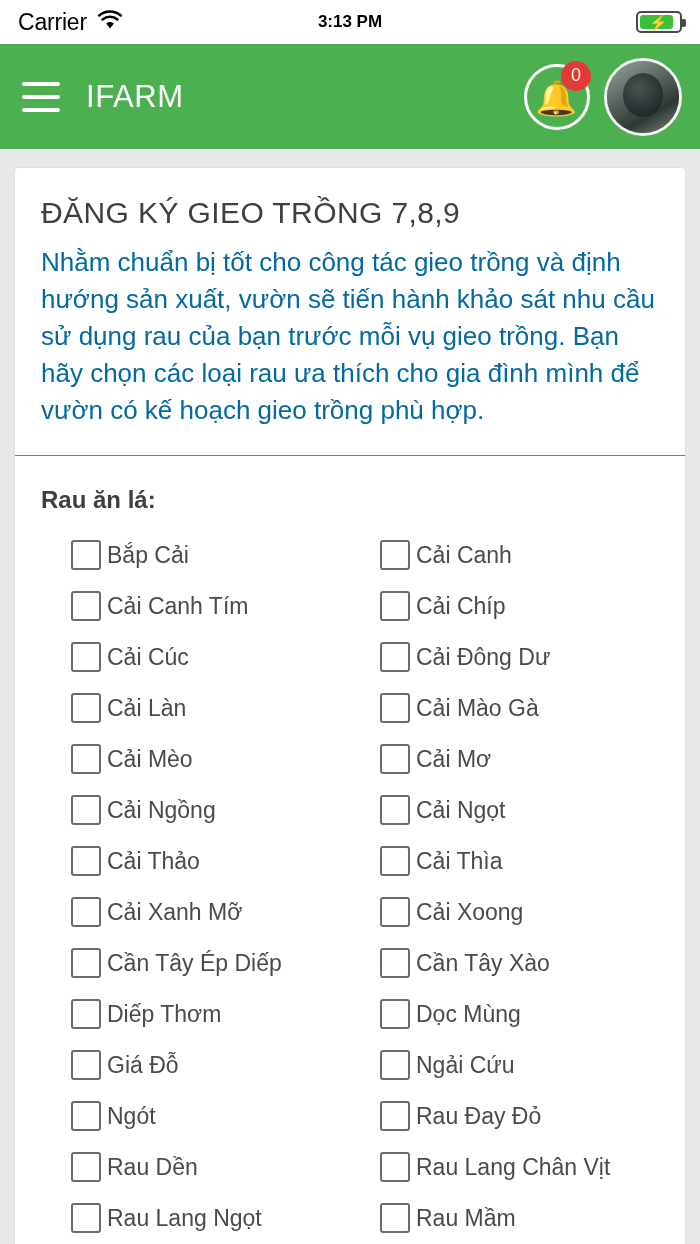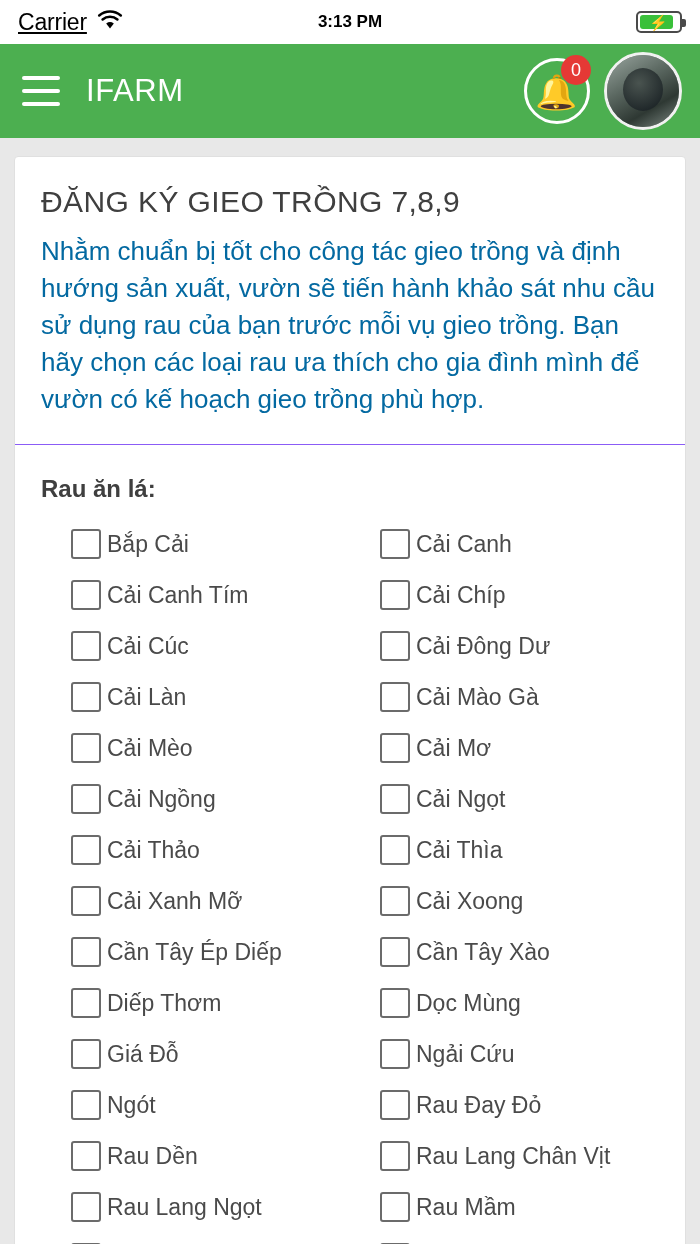--- a/index.html
+++ b/index.html
@@ -12,21 +12,21 @@
 
   
   .status-bar {
     height: 44px;
     background: #ffffff;
     display: flex;
     align-items: center;
     padding: 0 18px;
     position: relative;
   }
-  .status-left { display: flex; align-items: center; gap: 10px; text-decoration: underline; }
+  .status-left { display: flex; align-items: center; gap: 10px; }
   .carrier {
     font-size: 23px;
     color: #000;
     letter-spacing: -0.2px;
   }
   .wifi-icon { display: block; }
   .status-time {
     position: absolute;
     left: 0; right: 0;
     text-align: center;
@@ -67,21 +67,21 @@
     position: absolute;
     left: 50%; top: 50%;
     transform: translate(-50%,-50%);
     font-size: 15px;
     color: #fff;
     line-height: 1;
   }
 
   
   .app-header {
-    height: 94px;
+    height: 105px;
     background: #4caf50;
     display: flex;
     align-items: center;
     padding: 0 22px;
     position: relative;
   }
   .hamburger {
     width: 38px;
     display: flex;
     flex-direction: column;

